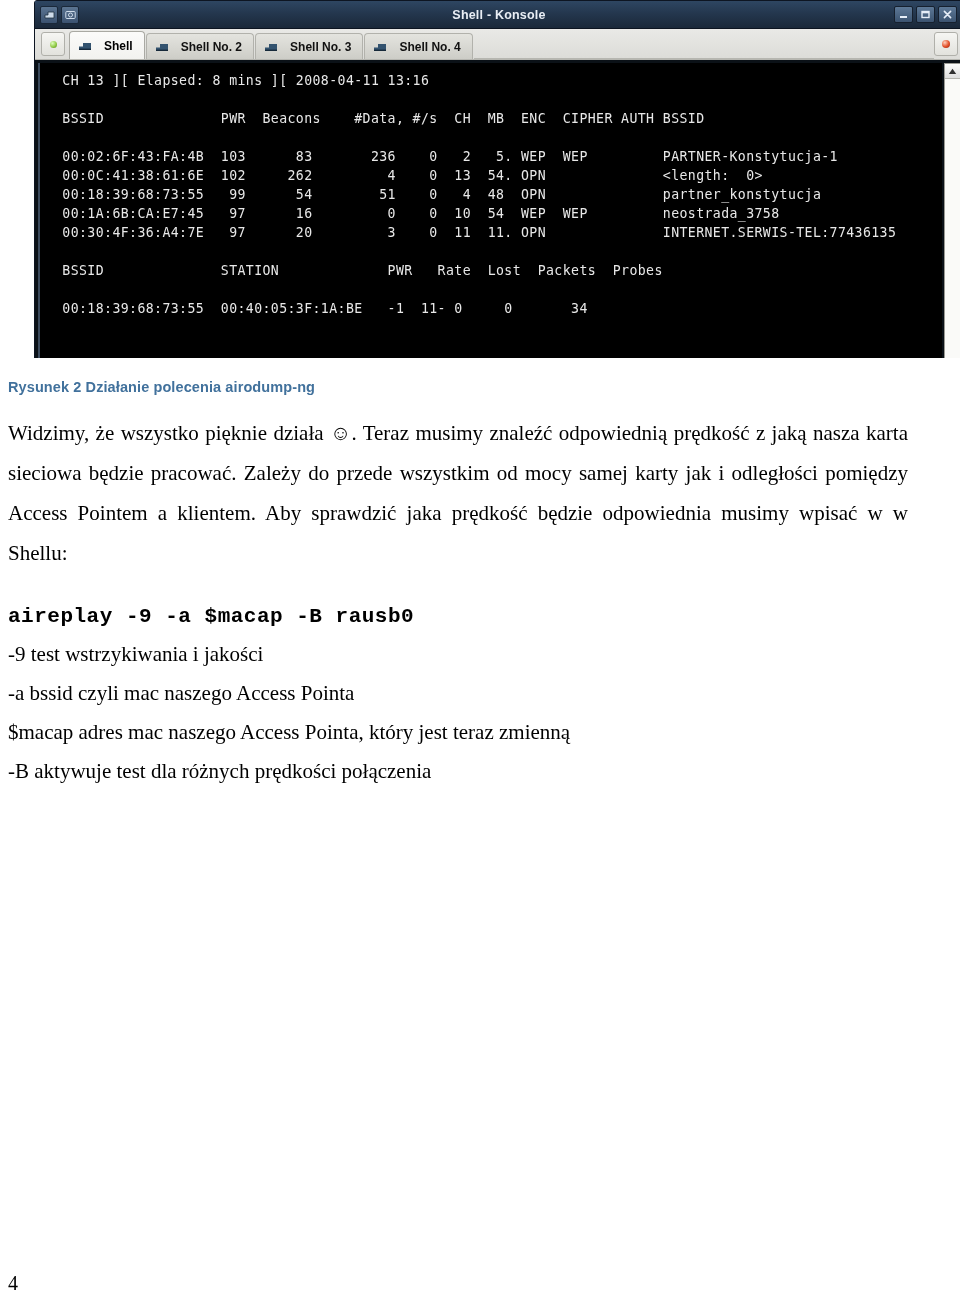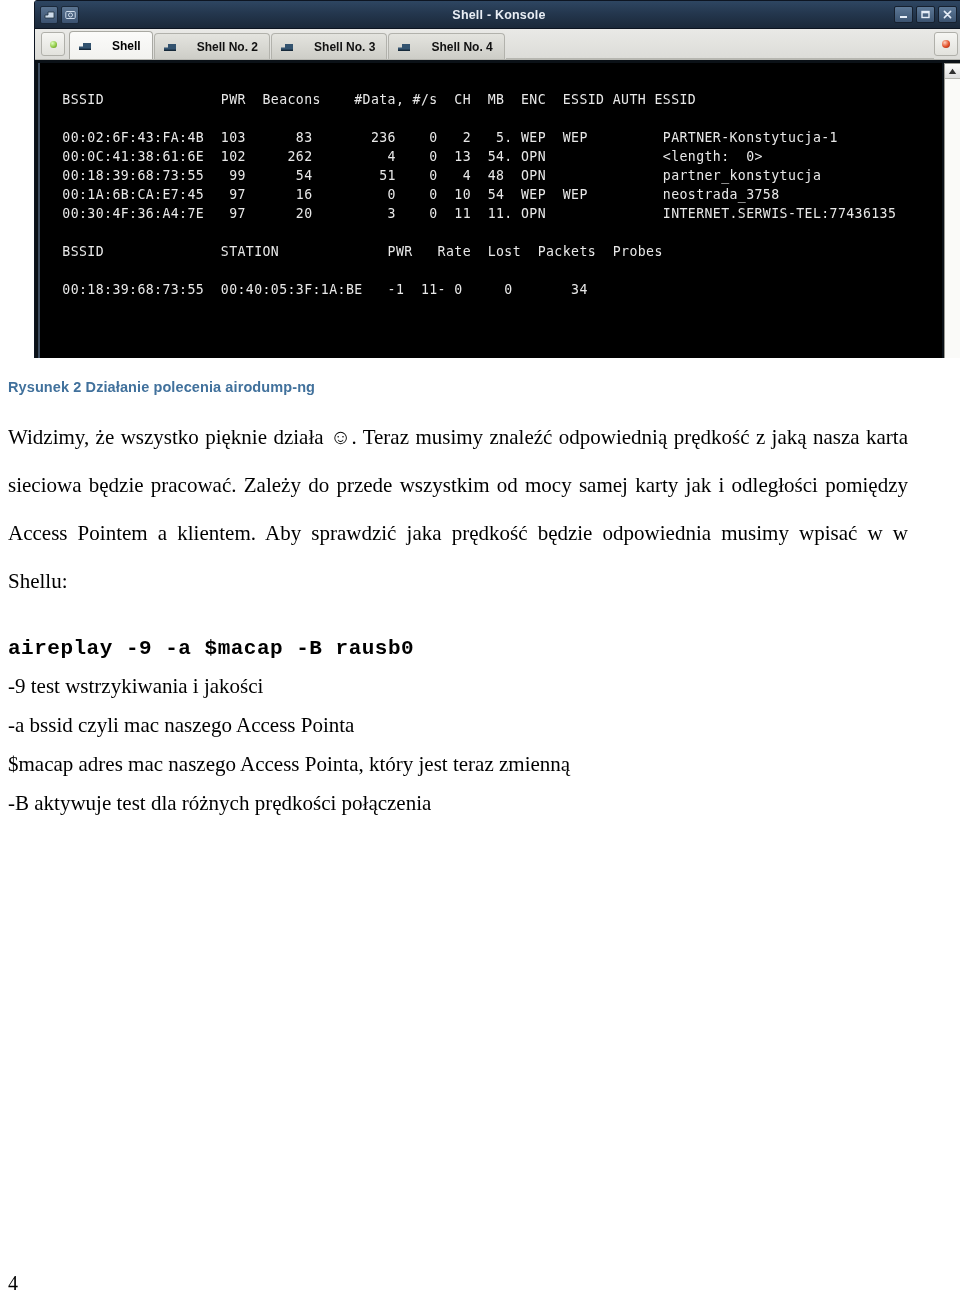--- a/index.html
+++ b/index.html
@@ -115,21 +115,21 @@
     background: radial-gradient(circle at 35% 32%, #dfffbf, #8cc63f 60%, #4e7a17);
   }
   .dot-red {
     width: 8px; height: 8px; border-radius: 50%;
     background: radial-gradient(circle at 35% 32%, #ffd0bd, #e2502a 55%, #8e1c08);
   }
   .tab {
     height: 25px;
     display: flex;
     align-items: center;
-    gap: 20px;
+    gap: 12px;
     padding: 0 11px 0 8px;
     margin-right: 1px;
     border: 1px solid #b2b2ac;
     border-bottom: none;
     border-radius: 4px 4px 0 0;
     background: linear-gradient(to bottom, #e4e4df 0%, #cdcdc7 100%);
     color: #111111;
     font-family: "Liberation Sans", sans-serif;
     font-size: 12px;
     font-weight: bold;
@@ -214,21 +214,21 @@
     font-size: 14.5px;
     font-weight: bold;
     color: #41719C;
     letter-spacing: .1px;
   }
   p.body-par {
     margin: 18px 0 0 8px;
     width: 900px;
     font-family: "Liberation Serif", serif;
     font-size: 21px;
-    line-height: 48px;
+    line-height: 40px;
     color: #000;
     text-align: justify;
     text-justify: inter-word;
   }
   .cmd {
     margin: 32px 0 0 8px;
     font-family: Liberation Mono, monospace;
     font-size: 21px;
     font-weight: bold;
     letter-spacing: .5px;
@@ -329,22 +329,23 @@
 
       <div class="tabbar-filler"></div>
 
       <div class="tabbar-btn right">
         <span class="dot-red"></span>
       </div>
     </div>
 
     <div class="term-wrap">
       <div class="term-screen">
+        <pre class="term-text"> CH 13 ][ Elapsed: 8 mins ][ 2008-04-11 13:16</pre>
         <pre class="term-text">&nbsp;</pre>
-        <pre class="term-text"> BSSID              PWR  Beacons    #Data, #/s  CH  MB  ENC  ESSID AUTH ESSID</pre>
+        <pre class="term-text"> BSSID              PWR  Beacons    #Data, #/s  CH  MB  ENC  CIPHER AUTH BSSID</pre>
         <pre class="term-text">&nbsp;</pre>
         <pre class="term-text"> 00:02:6F:43:FA:4B  103      83       236    0   2   5. WEP  WEP         PARTNER-Konstytucja-1</pre>
         <pre class="term-text"> 00:0C:41:38:61:6E  102     262         4    0  13  54. OPN              &lt;length:  0&gt;</pre>
         <pre class="term-text"> 00:18:39:68:73:55   99      54        51    0   4  48  OPN              partner_konstytucja</pre>
         <pre class="term-text"> 00:1A:6B:CA:E7:45   97      16         0    0  10  54  WEP  WEP         neostrada_3758</pre>
         <pre class="term-text"> 00:30:4F:36:A4:7E   97      20         3    0  11  11. OPN              INTERNET.SERWIS-TEL:77436135</pre>
         <pre class="term-text">&nbsp;</pre>
         <pre class="term-text"> BSSID              STATION             PWR   Rate  Lost  Packets  Probes</pre>
         <pre class="term-text">&nbsp;</pre>
         <pre class="term-text"> 00:18:39:68:73:55  00:40:05:3F:1A:BE   -1  11- 0     0       34</pre>

